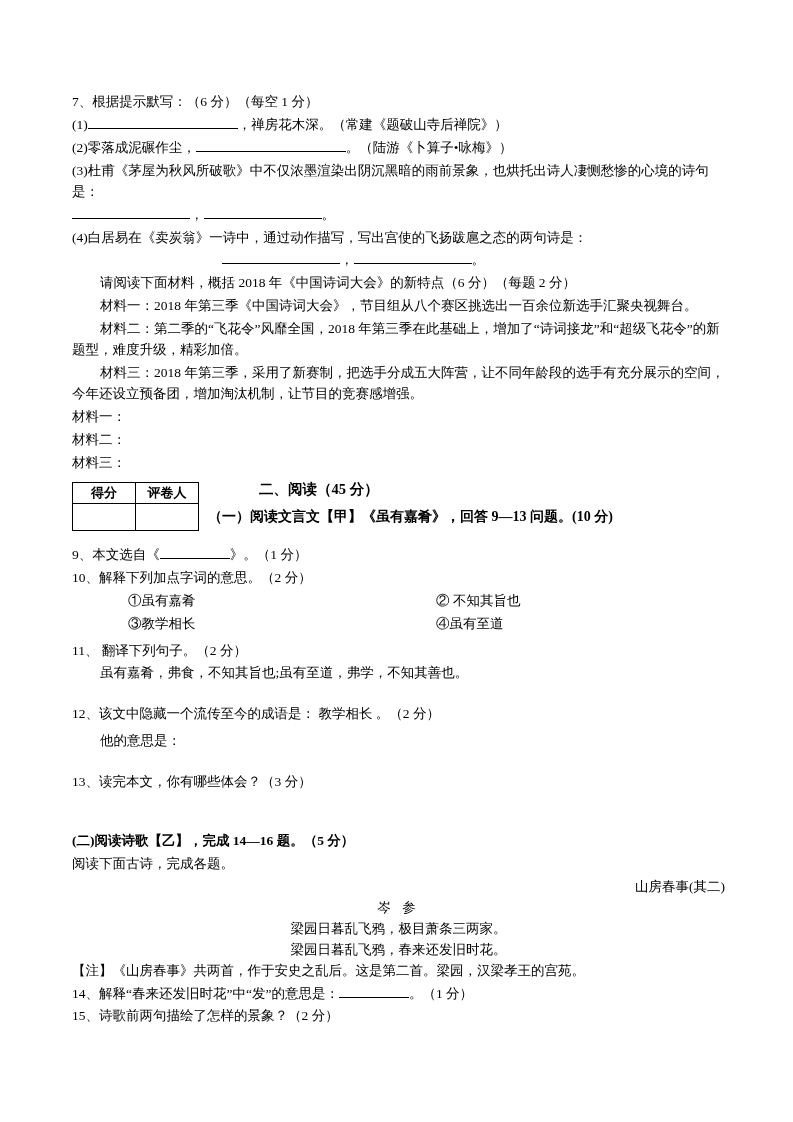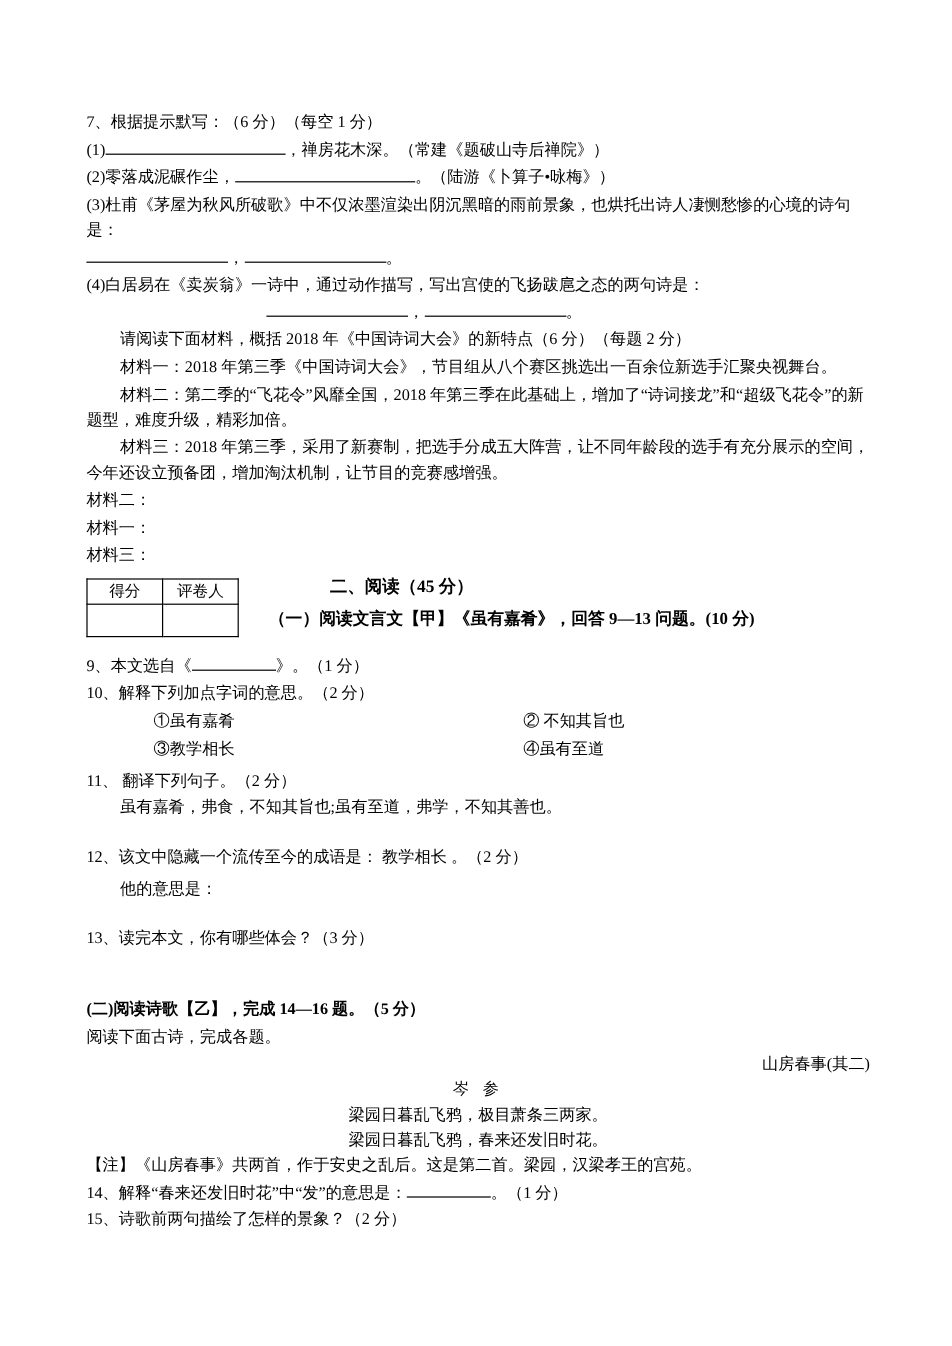--- a/index.html
+++ b/index.html
@@ -40,22 +40,23 @@
   .gap-lg { height: 18px; }
 
   
   .score-wrap {
     display: flex;
     align-items: flex-start;
   }
   table.score {
     border-collapse: collapse;
     margin-top: 6px;
-    margin-right: 18px;
+    margin-right: 2px;
     flex: 0 0 auto;
+    font-weight: bold;
   }
   table.score td {
     border: 1px solid #000;
     width: 62px;
     height: 20px;
     text-align: center;
     font-size: 13px;
     padding: 0;
   }
   table.score td.blankcell { height: 26px; }
@@ -130,22 +131,22 @@
     <span>(4)白居易在《卖炭翁》一诗中，通过动作描写，写出宫使的飞扬跋扈之态的两句诗是：</span>
   </p>
   <p class="line" style="padding-left:150px">
     <span class="blank b-mid"></span><span>，</span><span class="blank b-mid"></span><span>。</span>
   </p>
 
   <p class="line indent2">请阅读下面材料，概括 2018 年《中国诗词大会》的新特点（6 分）（每题 2 分）</p>
   <p class="line indent2">材料一：2018 年第三季《中国诗词大会》，节目组从八个赛区挑选出一百余位新选手汇聚央视舞台。</p>
   <p class="line indent2">材料二：第二季的“飞花令”风靡全国，2018 年第三季在此基础上，增加了“诗词接龙”和“超级飞花令”的新题型，难度升级，精彩加倍。</p>
   <p class="line indent2">材料三：2018 年第三季，采用了新赛制，把选手分成五大阵营，让不同年龄段的选手有充分展示的空间，今年还设立预备团，增加淘汰机制，让节目的竞赛感增强。</p>
+  <p class="line">材料一：</p>
   <p class="line">材料二：</p>
-  <p class="line">材料一：</p>
   <p class="line">材料三：</p>
 
   <div class="score-wrap">
     <table class="score">
       <tbody>
           <tr>
         <td>得分</td>
         <td>评卷人</td>
       </tr>
       <tr>

